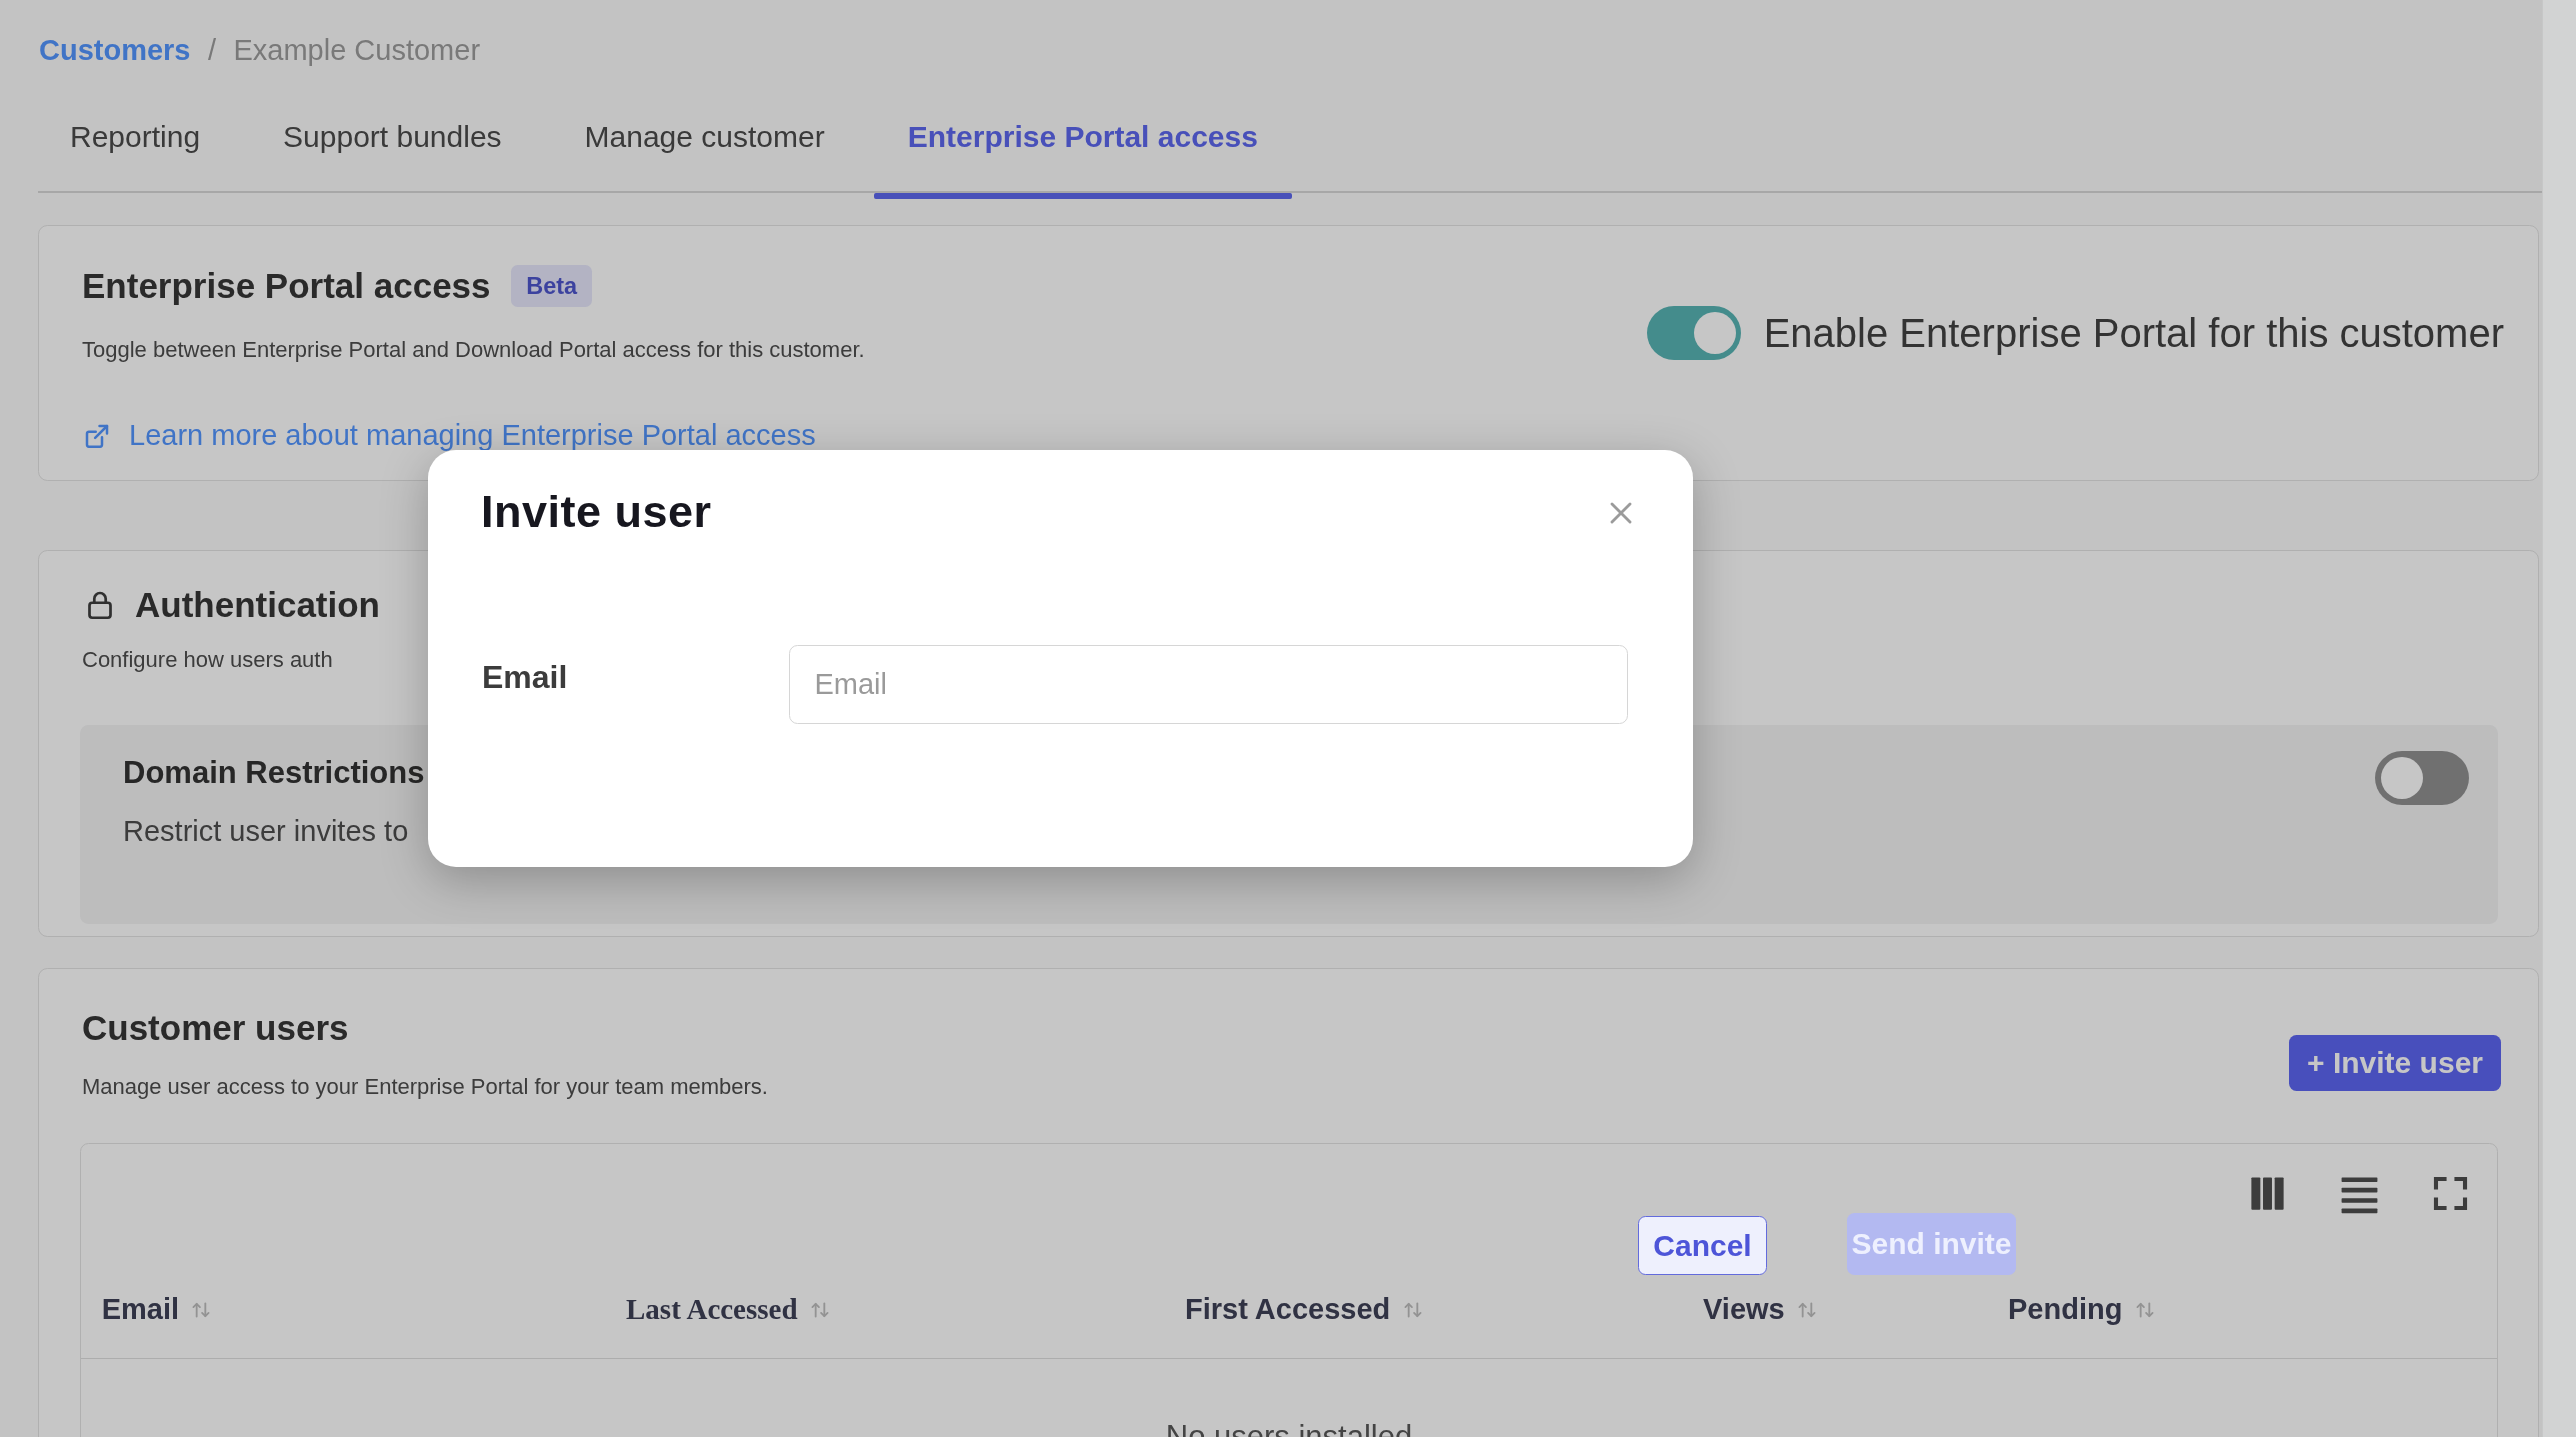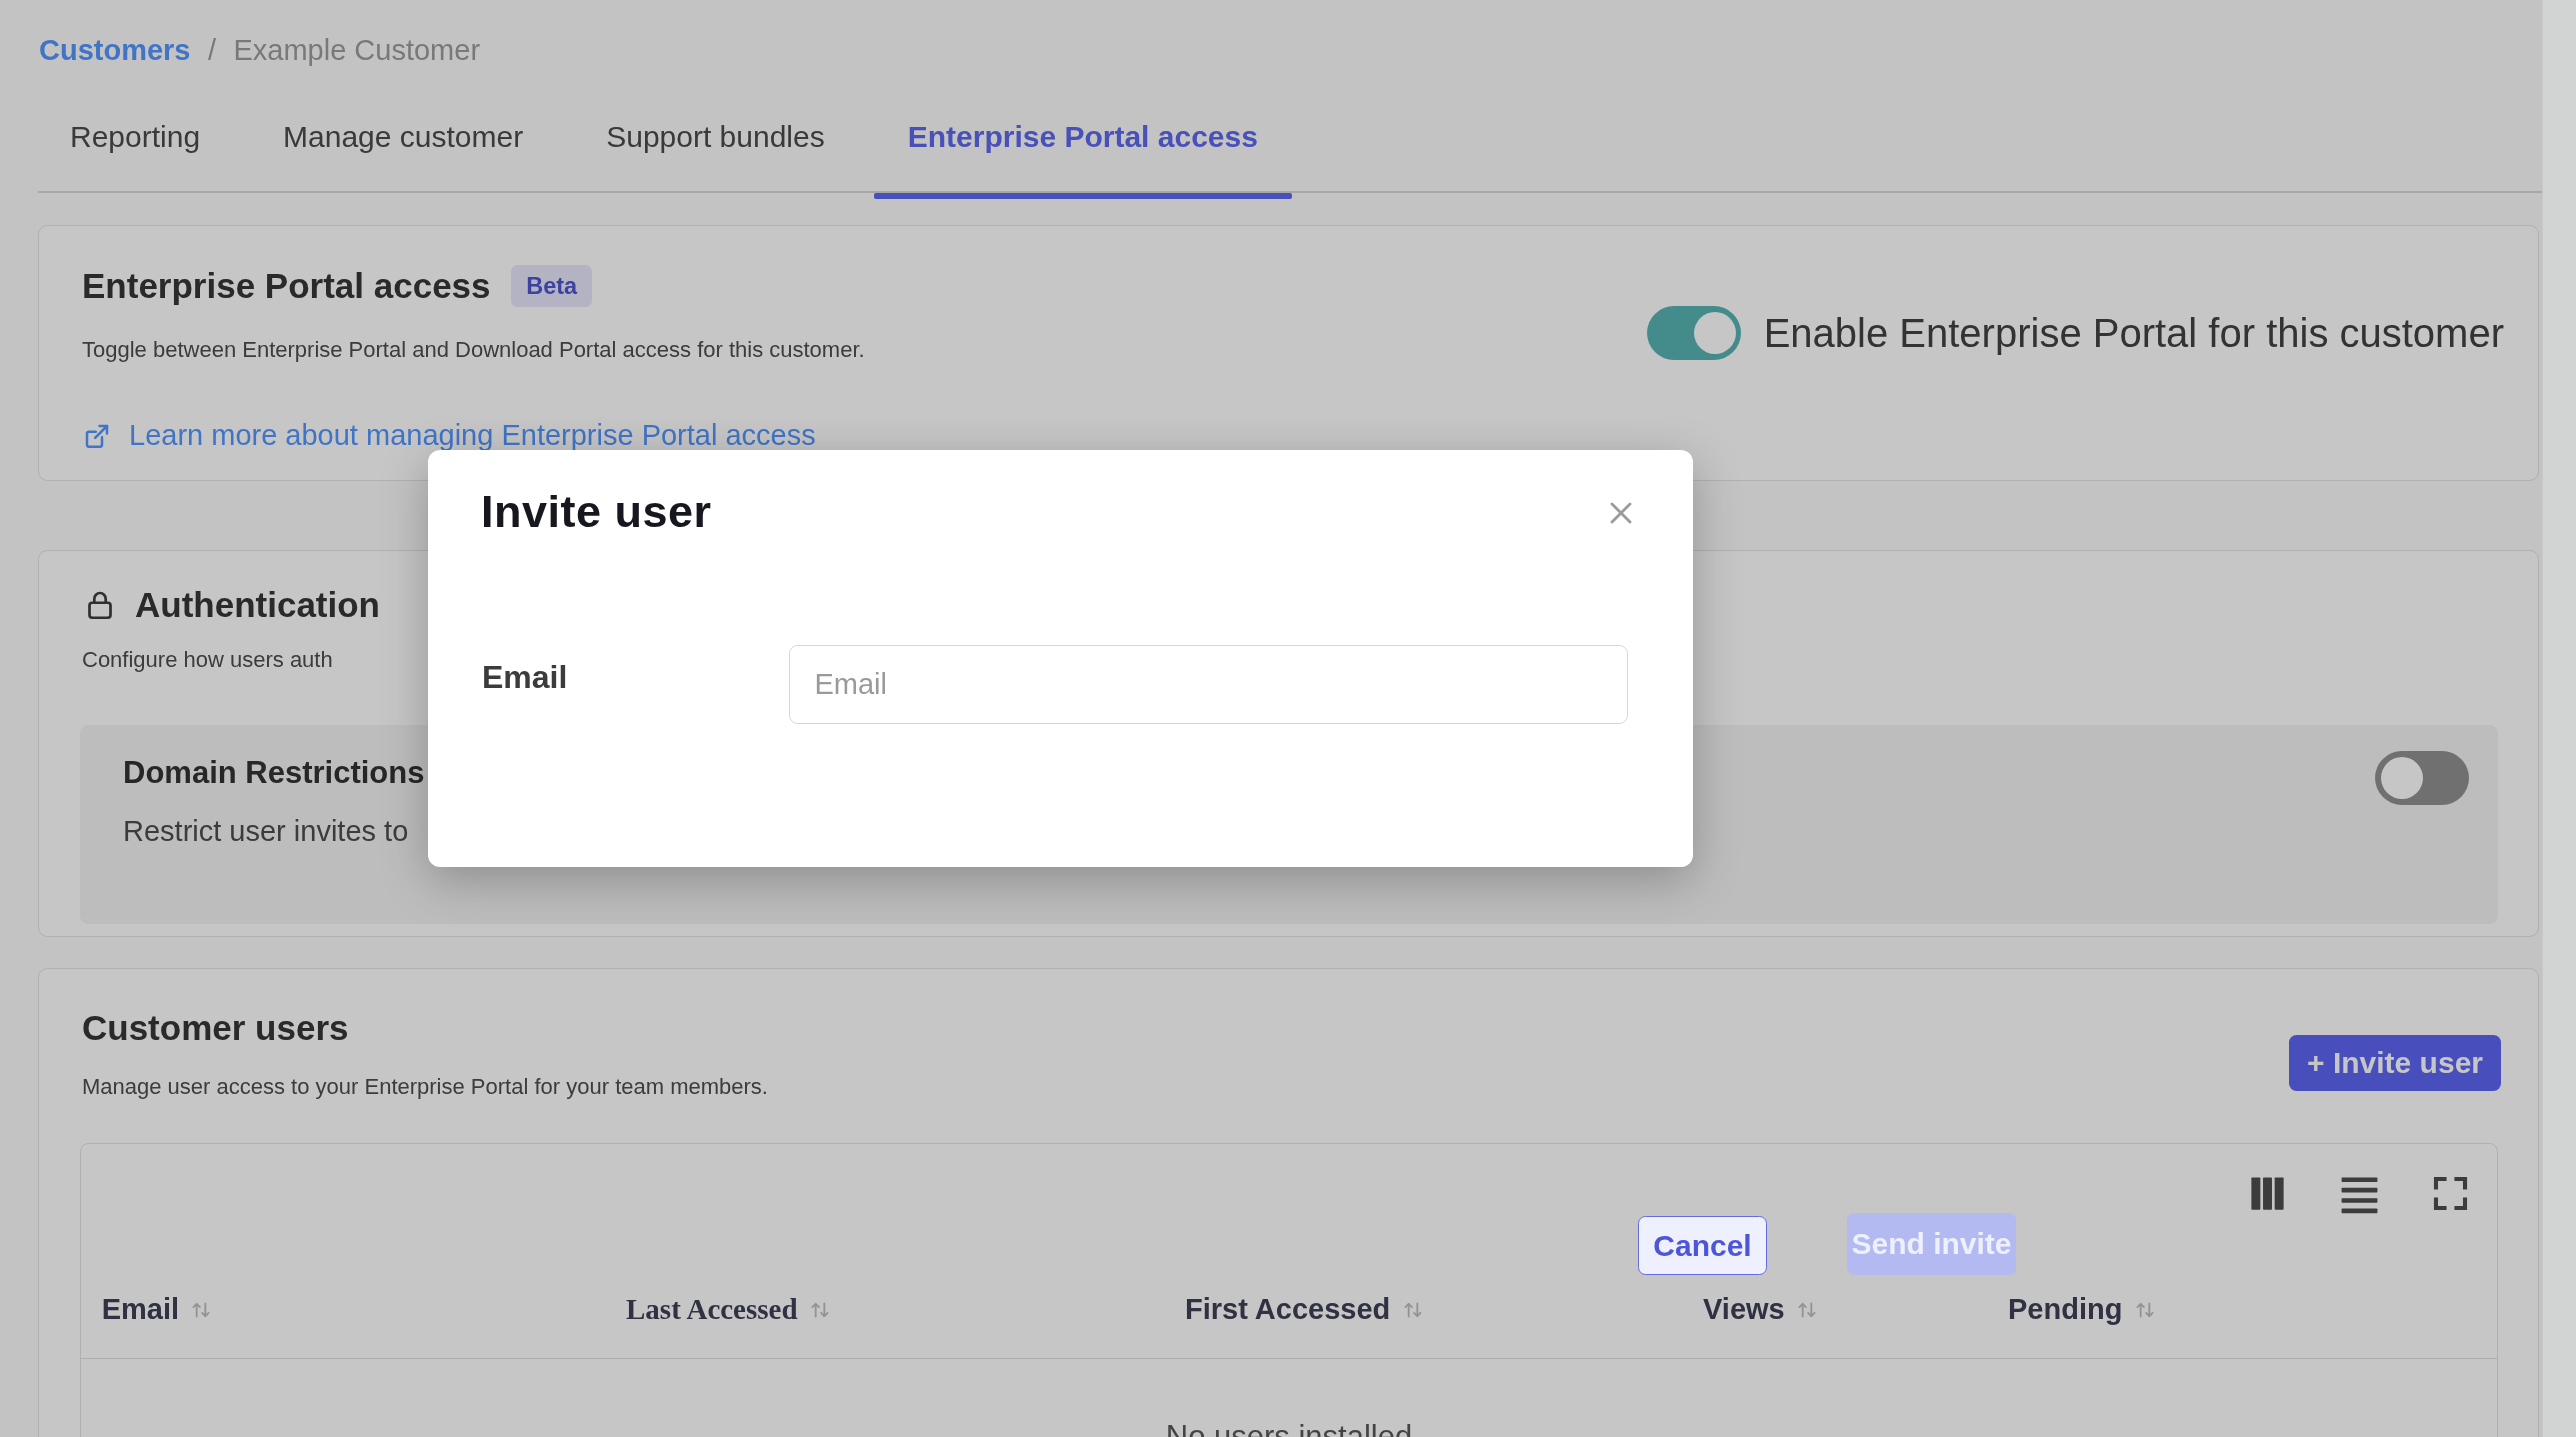--- a/index.html
+++ b/index.html
@@ -75,21 +75,21 @@
   .thead { position:absolute; left:0; right:0; top:132px; height:83px; border-bottom:1.9px solid #dedede; }
   .th { position:absolute; top:17px; display:flex; align-items:center; gap:9.4px; font-size:29px; font-weight:700; color:#3b3d54; cursor:pointer; }
   .th-0 { left:20.7px; } .th-1 { left:545px;font-family:Liberation Serif, serif; } .th-2 { left:1104px; } .th-3 { left:1622px; } .th-4 { left:1927px; }
 
   .empty-msg { position:absolute; left:0; right:0; top:275px; text-align:center; font-size:31px; color:#555555; }
 
   
   .overlay { position:absolute; inset:0; background:rgba(15,15,18,0.24); z-index:50; }
 
   .modal { position:absolute; left:428px; top:450px; width:1265px; height:417px; background:#ffffff;
-           border-radius:12px; box-shadow:0 13px 47px rgba(0,0,0,0.25); z-index:100; }
+           border-radius:28px; box-shadow:0 13px 47px rgba(0,0,0,0.25); z-index:100; }
   .modal-title { position:absolute; left:53px; top:36px; font-size:45px; font-weight:700; color:#17171f; letter-spacing:0.5px; }
   .modal-close { position:absolute; right:54px; top:45px; background:none; border:none; cursor:pointer; }
   .field-label { position:absolute; left:54px; top:209px; font-size:32px; font-weight:600; color:#3c3c3c; }
   .email-input { position:absolute; left:361px; top:195px; width:839px; height:79px;
                  border:1.9px solid #d6d6d6; border-radius:8.5px; font-size:29px; color:#333;
                  padding:0 24.4px; outline:none; font-family:"Liberation Sans", sans-serif; }
   .email-input::placeholder { color:#9a9a9a; }
   .cancel-btn { position:absolute; left:1210px; top:766px; width:129px; height:59px;
                 background:#eef0fd; border:1.9px solid #636bdd; border-radius:7.5px;
                 color:#4d55d8; font-size:30px; font-weight:700; cursor:pointer;
@@ -108,22 +108,22 @@
 <div class="page">
 
   <div class="breadcrumb">
     <span class="bc-link">Customers</span>
     <span class="bc-sep">/</span>
     <span class="bc-current">Example Customer</span>
   </div>
 
   <div class="tabs">
     <div class="tab">Reporting</div>
+    <div class="tab">Support bundles</div>
     <div class="tab">Manage customer</div>
-    <div class="tab">Support bundles</div>
     <div class="tab active">Enterprise Portal access</div>
   </div>
   <div class="tabs-rule"></div>
 
   <section class="card card1">
     <div class="title-row">
       <span class="card-title">Enterprise Portal access</span>
       <span class="badge">Beta</span>
     </div>
     <div class="card-desc">Toggle between Enterprise Portal and Download Portal access for this customer.</div>

